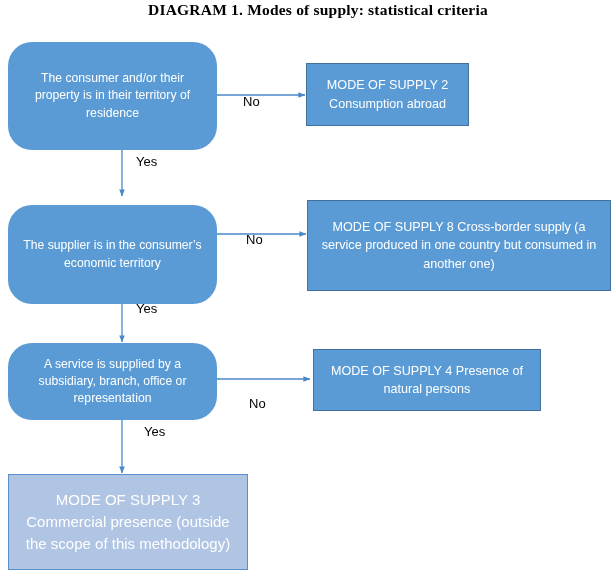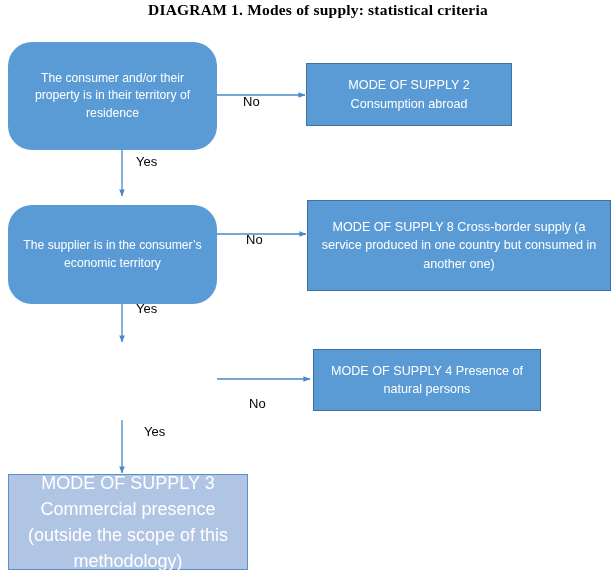--- a/index.html
+++ b/index.html
@@ -54,21 +54,21 @@
   .mode-box {
     background: #5B9BD5;
     border: 1px solid #41719C;
     font-size: 12.6px;
     line-height: 1.45;
     padding: 3px 10px;
   }
   .mode-box-light {
     background: #B0C4E4;
     border: 1px solid #5B8FD0;
-    font-size: 18px;
+    font-size: 15px;
     line-height: 1.45;
     padding: 0 10px;
     color: #ffffff;
   }
   .node .txt {
     display: block;
     width: 100%;
   }
   .edge-label {
     position: absolute;
@@ -121,32 +121,35 @@
 
     <g>
       <line x1="122" y1="420" x2="122" y2="473" stroke="#4A89C8" stroke-width="1.3" marker-end="url(#arrowhead)"></line>
     </g>
   </svg>
 
   <div class="node decision" style="left:8px; top:42px; width:209px; height:108px;">
     <span class="txt">The consumer and/or their property is in their territory of residence</span>
   </div>
 
-  <div class="node mode-box" style="left:306px; top:63px; width:206px; height:63px;">
+  <div class="node mode-box" style="left:306px; top:63px; width:163px; height:63px;">
     <span class="txt">MODE OF SUPPLY 2 Consumption abroad</span>
   </div>
 
   <div class="node decision" style="left:8px; top:205px; width:209px; height:99px;">
     <span class="txt">The supplier is in the consumer’s economic territory</span>
   </div>
 
   <div class="node mode-box" style="left:307px; top:200px; width:304px; height:91px;">
     <span class="txt">MODE OF SUPPLY 8 Cross-border supply (a service produced in one country but consumed in another one)</span>
   </div>
 
+  <div class="node decision" style="left:8px; top:343px; width:209px; height:77px;">
+    <span class="txt">A service is supplied by a subsidiary, branch, office or representation</span>
+  </div>
 
   <div class="node mode-box" style="left:313px; top:349px; width:228px; height:62px;">
     <span class="txt">MODE OF SUPPLY 4 Presence of natural persons</span>
   </div>
 
   <div class="node mode-box-light" style="left:8px; top:474px; width:240px; height:96px;">
     <span class="txt">MODE OF SUPPLY 3 Commercial presence (outside the scope of this methodology)</span>
   </div>
 
   <div class="edge-label" style="left:243px; top:94px;">No</div>

